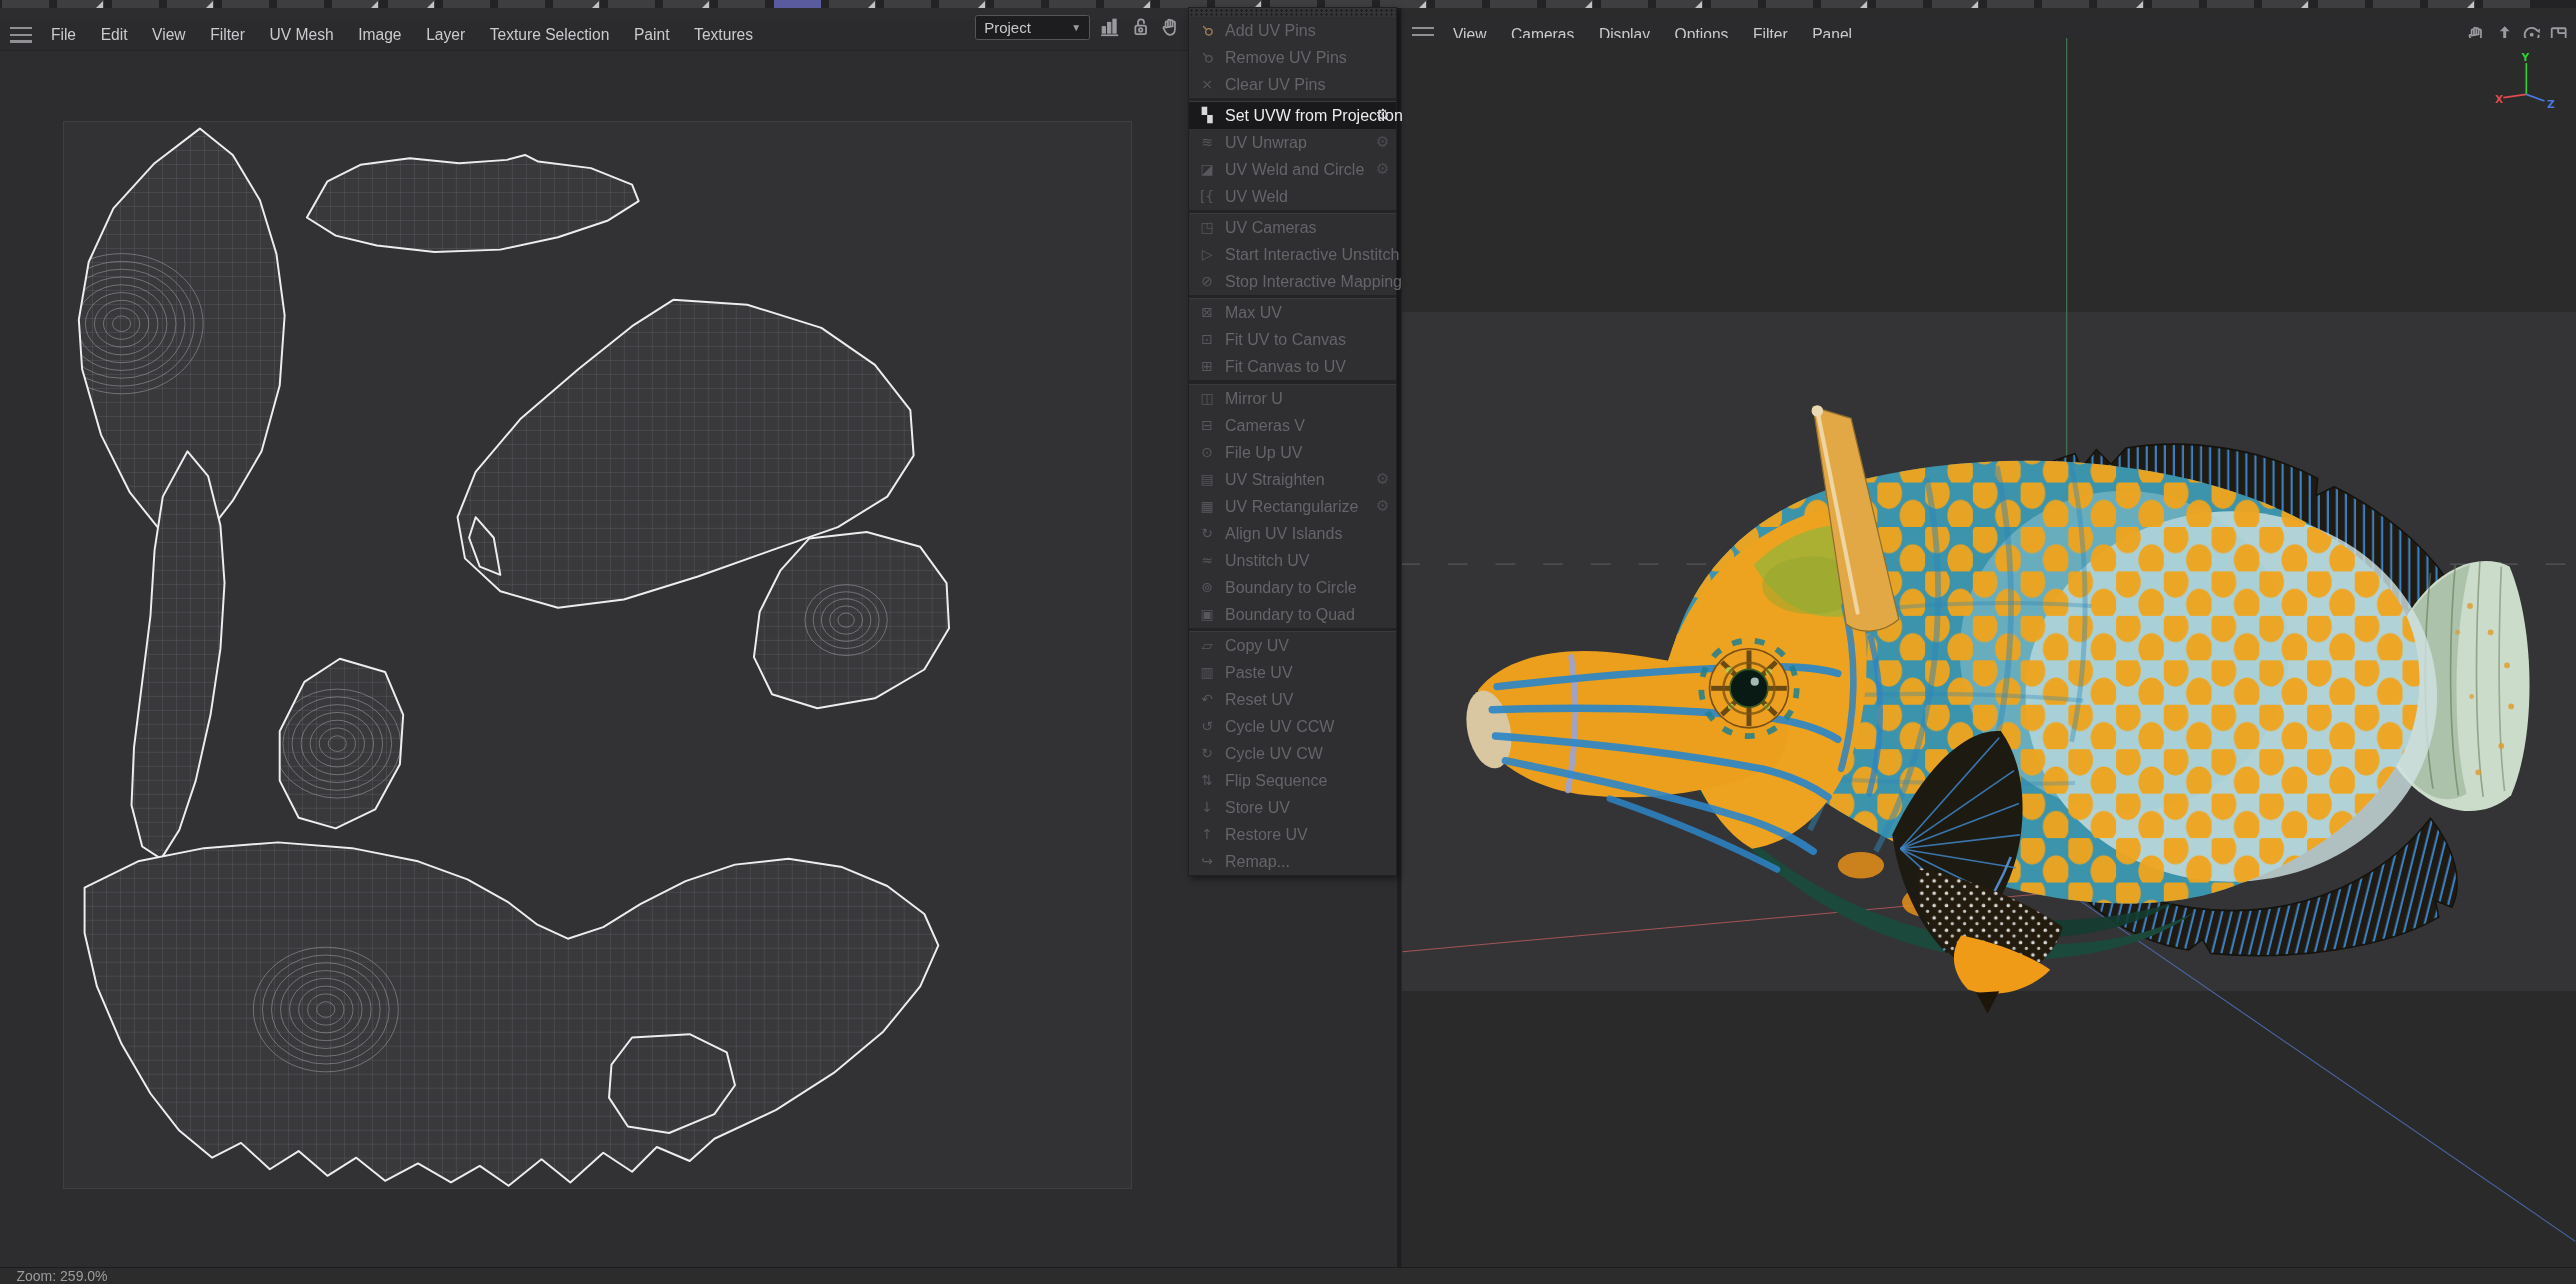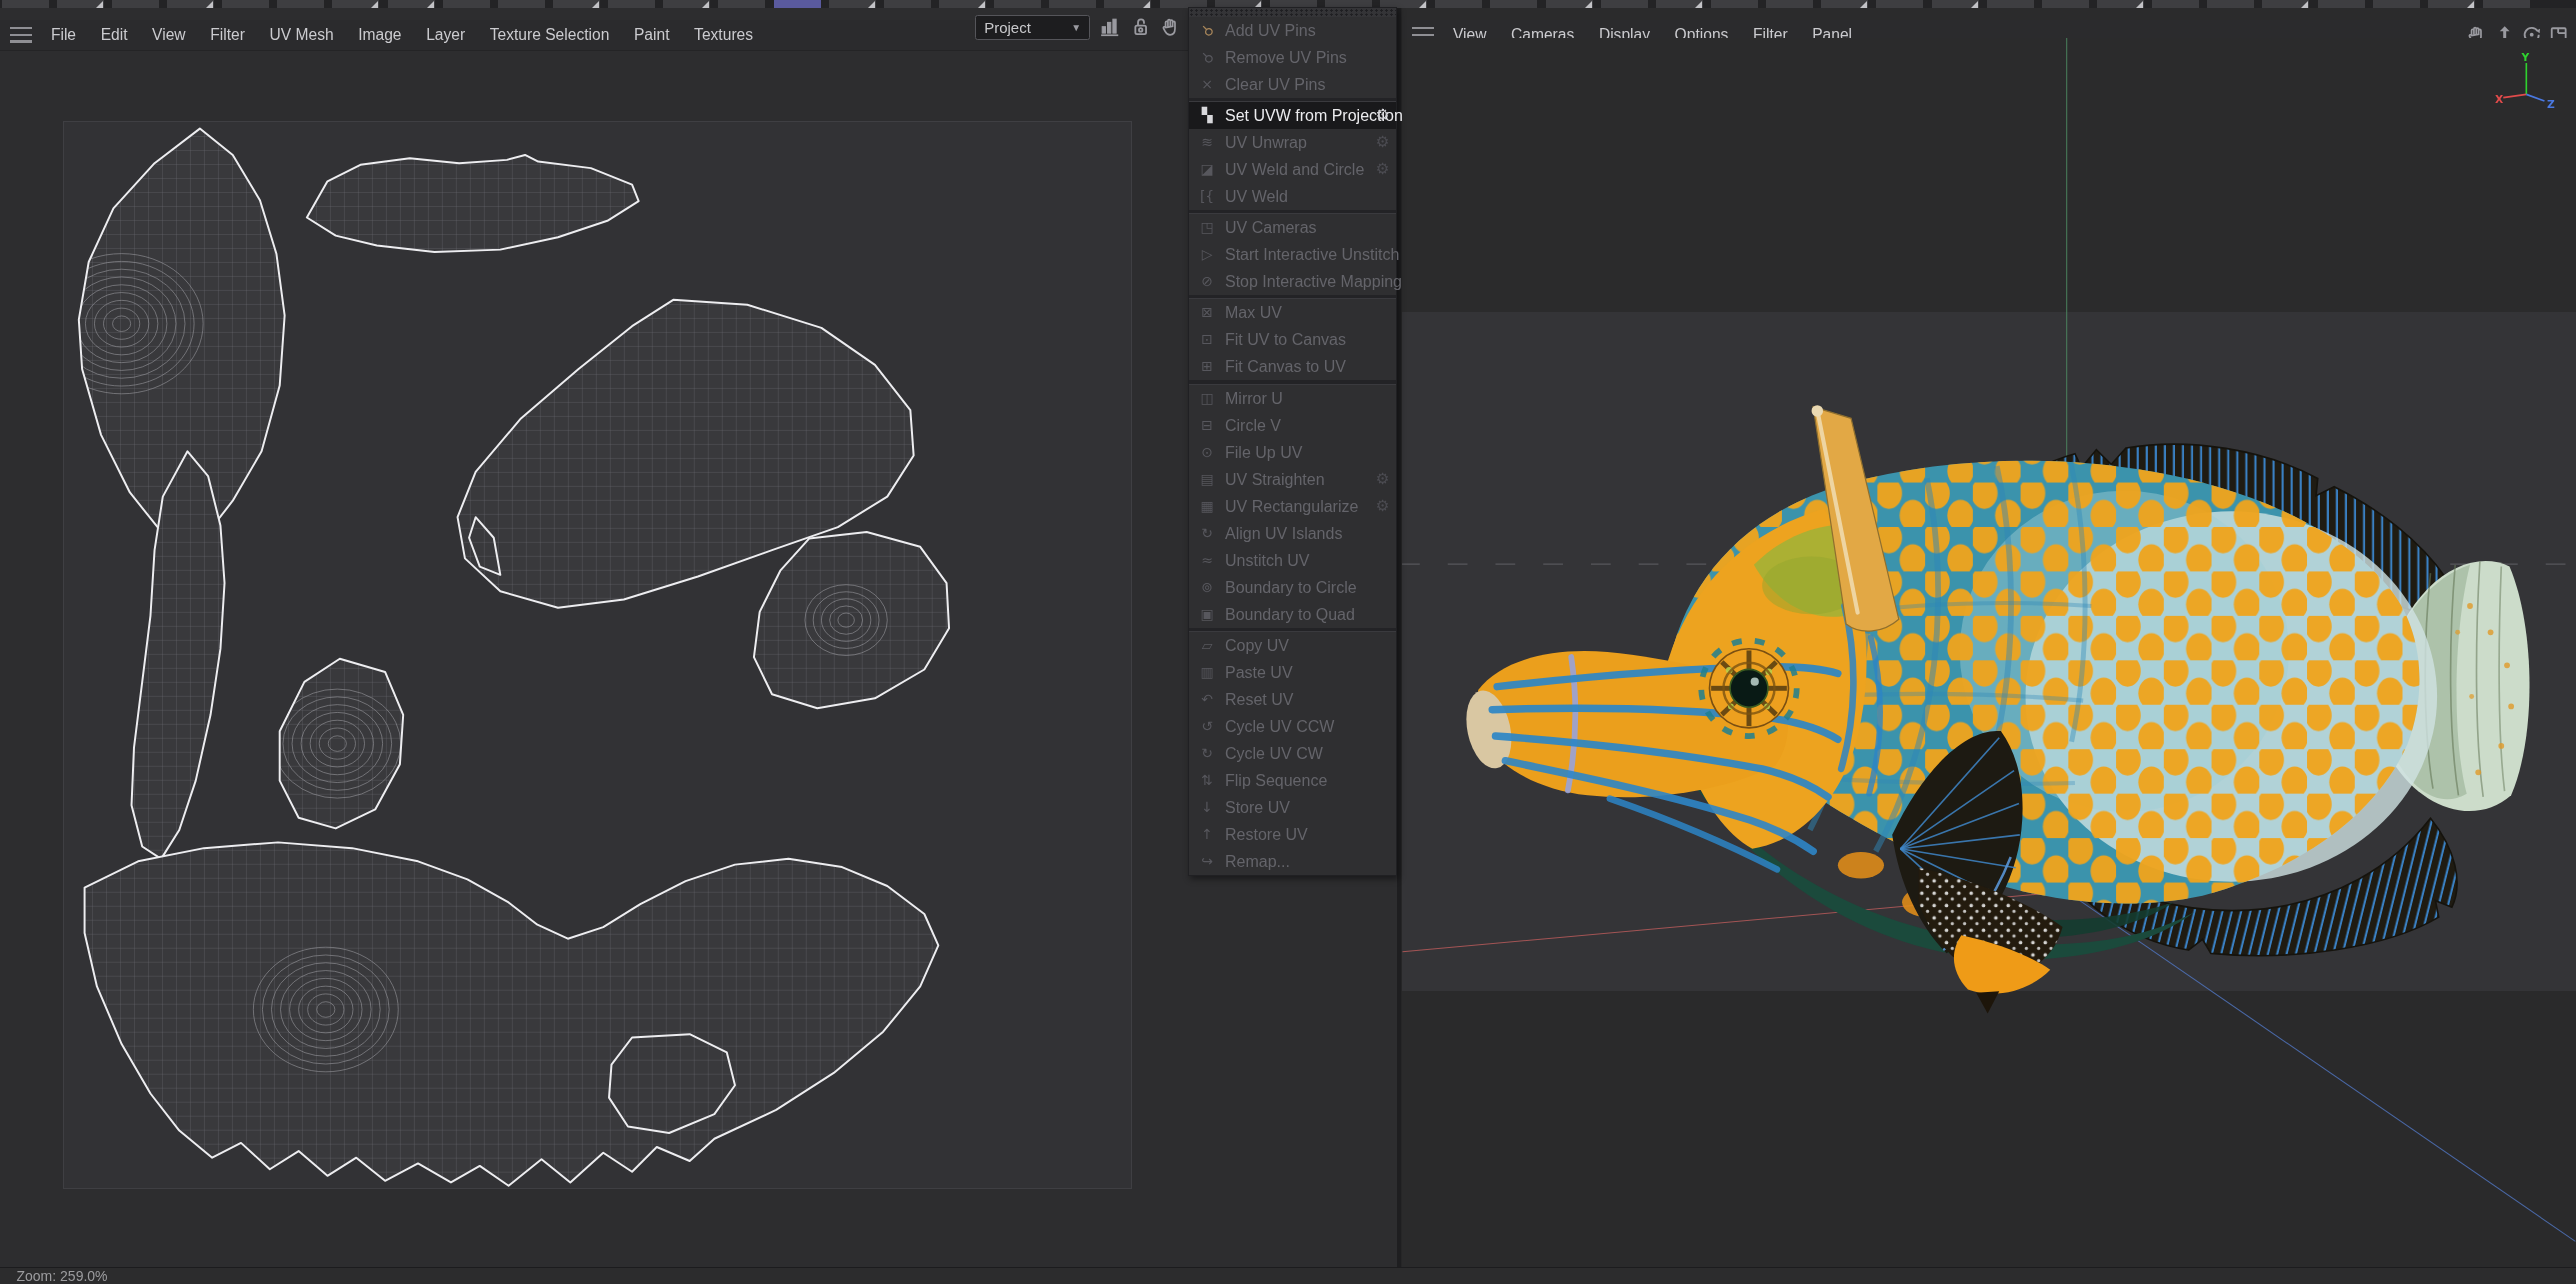--- a/index.html
+++ b/index.html
@@ -490,21 +490,21 @@
         <div class="ctx-sep"></div>
         <div class="ctx-row"><span class="ctx-ic">◳</span><span>UV Cameras</span></div>
         <div class="ctx-row"><span class="ctx-ic">▷</span><span>Start Interactive Unstitch</span></div>
         <div class="ctx-row"><span class="ctx-ic">⊘</span><span>Stop Interactive Mapping</span></div>
         <div class="ctx-sep"></div>
         <div class="ctx-row"><span class="ctx-ic">⊠</span><span>Max UV</span></div>
         <div class="ctx-row"><span class="ctx-ic">⊡</span><span>Fit UV to Canvas</span></div>
         <div class="ctx-row"><span class="ctx-ic">⊞</span><span>Fit Canvas to UV</span></div>
         <div class="ctx-sep"></div>
         <div class="ctx-row"><span class="ctx-ic">◫</span><span>Mirror U</span></div>
-        <div class="ctx-row"><span class="ctx-ic">⊟</span><span>Circle V</span></div>
+        <div class="ctx-row"><span class="ctx-ic">⊟</span><span>Cameras V</span></div>
         <div class="ctx-row"><span class="ctx-ic">⊙</span><span>File Up UV</span></div>
         <div class="ctx-row"><span class="ctx-ic">▤</span><span>UV Straighten</span><span class="ctx-gear">⚙</span></div>
         <div class="ctx-row"><span class="ctx-ic">▦</span><span>UV Rectangularize</span><span class="ctx-gear">⚙</span></div>
         <div class="ctx-row"><span class="ctx-ic">↻</span><span>Align UV Islands</span></div>
         <div class="ctx-row"><span class="ctx-ic">≈</span><span>Unstitch UV</span></div>
         <div class="ctx-row"><span class="ctx-ic">⊚</span><span>Boundary to Circle</span></div>
         <div class="ctx-row"><span class="ctx-ic">▣</span><span>Boundary to Quad</span></div>
         <div class="ctx-sep"></div>
         <div class="ctx-row"><span class="ctx-ic">▱</span><span>Copy UV</span></div>
         <div class="ctx-row"><span class="ctx-ic">▥</span><span>Paste UV</span></div>

